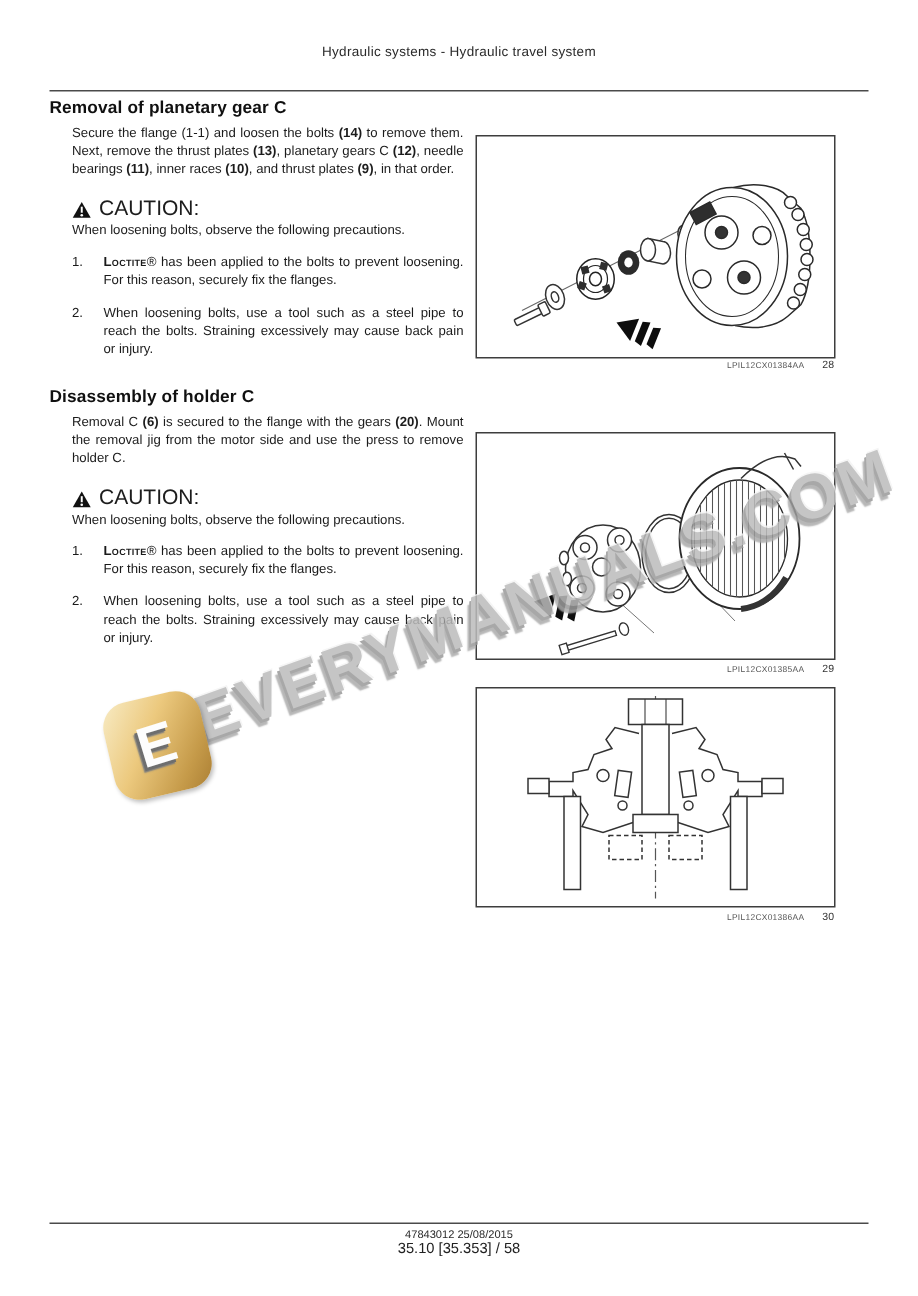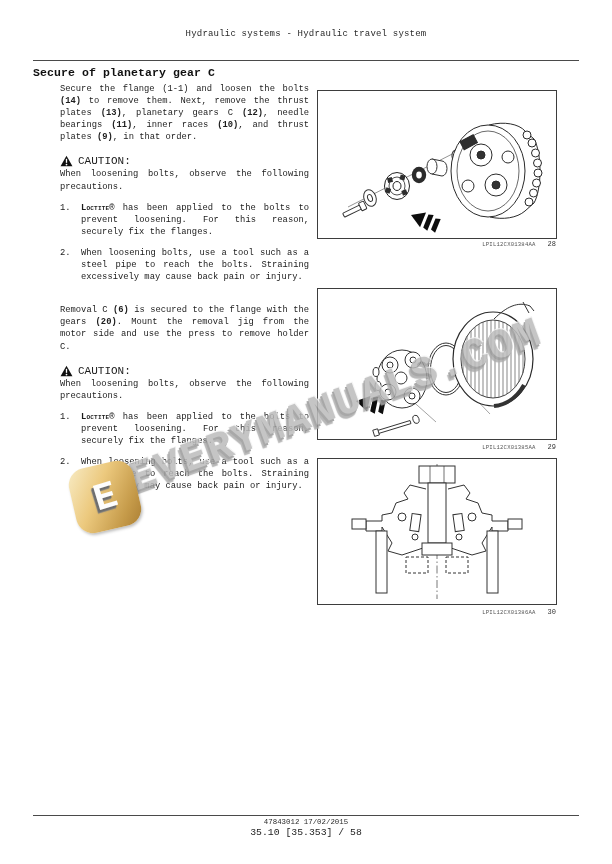--- a/index.html
+++ b/index.html
@@ -1,34 +1,34 @@
 <!DOCTYPE html>
 <html style="--text: #1a1a1a; --rule: #4a4a4a; --caption: #555555; --wm: #bcbcbc; --gold1: #f8ecc6; --gold2: #c59a49;"><head>
 <meta charset="utf-8">
 <style>
   * { margin:0; padding:0; box-sizing:border-box; }
   html,body { background:#fff; }
   .page {
     position:relative; width:612px; height:864px; background:#fff;
-    font-family:Liberation Mono, monospace; color:var(--text,#1a1a1a);
+    font-family:Liberation Sans, sans-serif; color:var(--text,#1a1a1a);
     overflow:hidden;
   }
   .header {
     position:absolute; top:29px; left:0; right:0; text-align:center;
     font-size:9px; color:#2a2a2a; letter-spacing:.2px;
   }
   .top-rule { position:absolute; top:60px; left:33px; width:546px; border-top:1.6px solid var(--rule,#4a4a4a); }
 
   
   .left-col { position:absolute; left:33px; top:66px; width:276px; }
   .section-heading { font-size:11.5px; font-weight:bold; color:#101010; margin:0 0 4px 0; letter-spacing:.1px; }
-  .body-indent { margin-left:27px; }
+  .body-indent { margin-left:15px; }
   .para { font-size:8.8px; line-height:12.1px; text-align:justify; color:#1c1c1c; }
   .caution-head { display:flex; align-items:flex-end; gap:5px; margin-top:12px; margin-bottom:1px; }
-  .caution-label { font-size:11px; color:#1c1c1c; }
+  .caution-label { font-size:14px; color:#1c1c1c; }
   .caution-icon svg { display:block; width:13px; height:12px; }
   .olist { margin-top:2px; }
   .olist-item { display:flex; margin-top:9px; }
   .olist-num { width:21px; flex:none; font-size:8.8px; line-height:12.1px; }
   .olist-text { flex:1; font-size:8.8px; line-height:12.1px; text-align:justify; }
   .section2 { margin-top:21px; }
   .seg-b { font-weight:bold; }
   .seg-sc { font-weight:bold; font-variant:small-caps; letter-spacing:.2px; }
 
   
@@ -71,21 +71,21 @@
 <body>
 
 <div class="page">
 
   <div class="header">Hydraulic systems - Hydraulic travel system</div>
   <div class="top-rule"></div>
 
   <div class="left-col">
 
     <div>
-      <h2 class="section-heading">Secure of planetary gear C</h2>
+      <h2 class="section-heading">Removal of planetary gear C</h2>
       <div class="body-indent">
         <p class="para"><span>Secure the flange (1-1) and loosen the bolts </span><span class="seg-b">(14)</span><span> to remove them. Next, remove the thrust plates </span><span class="seg-b">(13)</span><span>, planetary gears C </span><span class="seg-b">(12)</span><span>, needle bearings </span><span class="seg-b">(11)</span><span>, inner races </span><span class="seg-b">(10)</span><span>, and thrust plates </span><span class="seg-b">(9)</span><span>, in that order.</span></p>
         <div class="caution-head">
           <span class="caution-icon">
             <svg viewBox="0 0 20 18">
                 <path d="M10 0.8 L19.2 17 H0.8 Z" fill="#111"></path>
                 <rect x="9" y="5.6" width="2" height="6.2" fill="#fff"></rect>
                 <circle cx="10" cy="14.4" r="1.35" fill="#fff"></circle>
               </svg>
           </span>
@@ -99,20 +99,21 @@
           </div>
           <div class="olist-item">
             <span class="olist-num">2.</span>
             <span class="olist-text"><span>When loosening bolts, use a tool such as a steel pipe to reach the bolts. Straining excessively may cause back pain or injury.</span></span>
           </div>
         </div>
       </div>
     </div>
 
     <div class="section2">
+      <h2 class="section-heading">Disassembly of holder C</h2>
       <div class="body-indent">
         <p class="para"><span>Removal C </span><span class="seg-b">(6)</span><span> is secured to the flange with the gears </span><span class="seg-b">(20)</span><span>. Mount the removal jig from the motor side and use the press to remove holder C.</span></p>
         <div class="caution-head">
           <span class="caution-icon">
             <svg viewBox="0 0 20 18">
                 <path d="M10 0.8 L19.2 17 H0.8 Z" fill="#111"></path>
                 <rect x="9" y="5.6" width="2" height="6.2" fill="#fff"></rect>
                 <circle cx="10" cy="14.4" r="1.35" fill="#fff"></circle>
               </svg>
           </span>
@@ -293,16 +294,16 @@
     <span class="fig-code">LPIL12CX01386AA</span>
     <span class="fig-num">30</span>
   </div>
 
   <div class="wm-logo">
     <span class="wm-logo-letter">E</span>
   </div>
   <div class="wm-text">EVERYMANUALS.COM</div>
 
   <div class="footer-rule"></div>
-  <div class="footer-line1">47843012 17/02/2015</div>
+  <div class="footer-line1">47843012 25/08/2015</div>
   <div class="footer-line2">35.10 [35.353] / 58</div>
 
 </div>
 
 </body></html>

